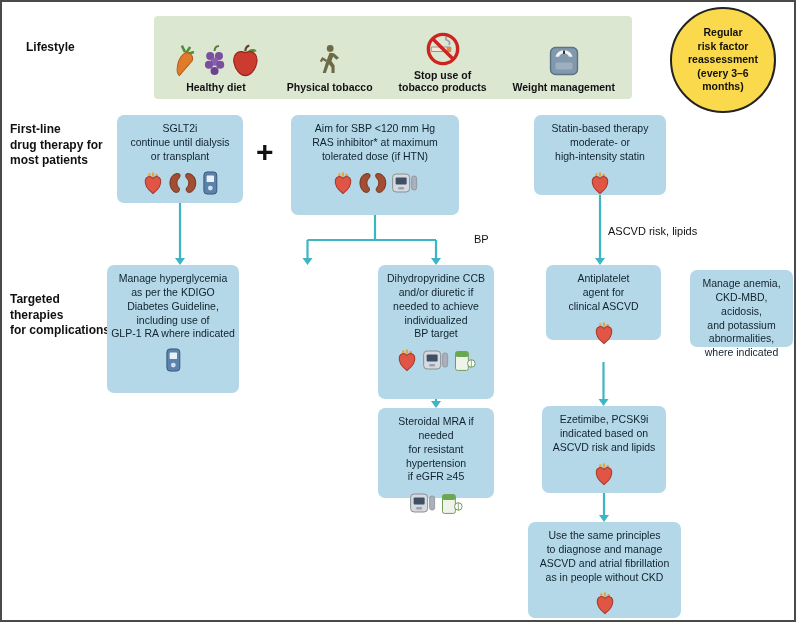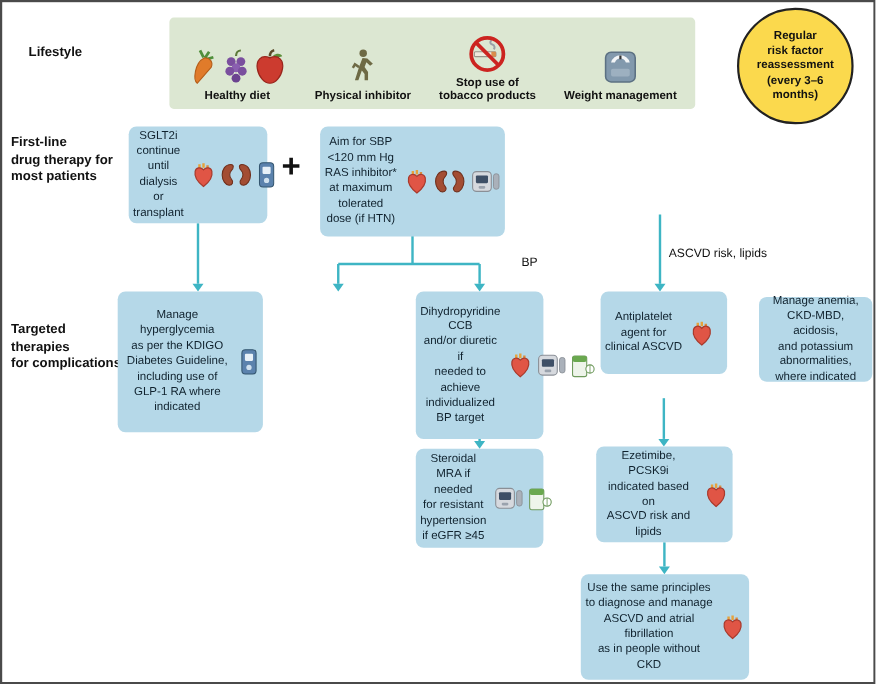--- a/index.html
+++ b/index.html
@@ -31,21 +31,21 @@
   .badge{
     position:absolute;left:668px;top:5px;width:106px;height:106px;border-radius:50%;
     background:var(--badge-yellow,#fbd94d);border:2.5px solid #222;box-sizing:border-box;
     display:flex;align-items:center;justify-content:center;text-align:center;
     font-size:10.5px;font-weight:bold;line-height:1.3;white-space:pre-line;
   }
 
   .box{
     position:absolute;background:var(--box-blue,#b5d8e8);border-radius:7px;
     box-sizing:border-box;padding:7px 4px;
-    display:flex;flex-direction:row;align-items:center;justify-content:flex-start;gap:7px;
+    display:flex;flex-direction:column;align-items:center;justify-content:flex-start;gap:7px;
   }
   .box-text{font-size:10.5px;line-height:1.32;text-align:center;color:#10222e;white-space:pre-line;}
   .icons{display:flex;gap:4px;align-items:center;justify-content:center;}
   .box .icons svg{height:24px;width:auto;display:block;}
   .icon{display:inline-flex;}
 
   #box-sglt2i{left:115px;top:113px;width:126px;height:88px;}
   #box-bp-target{left:289px;top:113px;width:168px;height:100px;}
   #box-statin{left:532px;top:113px;width:132px;height:80px;}
   #box-hyperglycemia{left:105px;top:263px;width:132px;height:128px;}
@@ -130,21 +130,21 @@
     <div class="banner-item">
       <div class="icons">
           <span class="icon">
             <svg viewBox="0 0 20 26" width="17" height="23">
               <circle cx="10.5" cy="3" r="2.7" fill="#6e6a45"></circle>
               <path d="M10 6.5 L7.5 13 L4.5 22.5 L7 22.5 L9.5 15.5 L11.5 18 L11.5 22.5 L14 22.5 L14 16.5 L11.5 13 L12.8 9.5 L15.5 12 L17.5 10.5 L13.5 6.8 Z" fill="#6e6a45"></path>
               <path d="M7.5 13 L4.5 11 L3 13.5" stroke="#6e6a45" stroke-width="1.8" fill="none"></path>
             </svg>
           </span>
         </div>
-      <div class="blabel">Physical inhibitor</div>
+      <div class="blabel">Physical tobacco</div>
     </div>
     <div class="banner-item">
       <div class="icons">
           <span class="icon">
             <svg viewBox="0 0 26 26" width="24" height="24">
               <path d="M16 3.5 C14.5 4.5 15 6 16.5 6.5 C18.5 7.2 18.2 9 17.5 9.8" stroke="#9aa0a8" stroke-width="1.4" fill="none"></path>
               <rect x="4" y="11.5" width="15" height="3.4" rx="0.8" fill="#efe9dc" stroke="#9a958a" stroke-width="0.8"></rect>
               <rect x="15.8" y="11.5" width="3.2" height="3.4" fill="#d98c4a"></rect>
               <circle cx="13" cy="13" r="11.2" fill="none" stroke="#cc2420" stroke-width="2.6"></circle>
               <line x1="5.3" y1="5.3" x2="20.7" y2="20.7" stroke="#cc2420" stroke-width="2.6"></line>
@@ -231,20 +231,35 @@
           <svg viewBox="0 0 27 24" width="25" height="22">
             <rect x="1.5" y="3" width="17" height="18" rx="3.5" fill="#d6d9de" stroke="#8a8f96" stroke-width="1"></rect>
             <rect x="4.5" y="6.5" width="11" height="7" rx="1" fill="#3e4f66"></rect>
             <rect x="7" y="16" width="6" height="2.5" rx="1" fill="#9aa2ad"></rect>
             <rect x="20.5" y="5" width="5" height="14" rx="2.2" fill="#aab1ba" stroke="#8a8f96" stroke-width="0.8"></rect>
           </svg>
         </span>
       </div>
   </div>
 
+  <div class="box" id="box-statin">
+    <div class="box-text">Statin-based therapy
+moderate- or
+high-intensity statin</div>
+    <div class="icons">
+        <span class="icon">
+          <svg viewBox="0 0 24 26" width="22" height="24">
+            <path d="M8 7 V2.5" stroke="#e6a23c" stroke-width="2.4" fill="none"></path>
+            <path d="M12 6 V1.5" stroke="#e6a23c" stroke-width="2.4" fill="none"></path>
+            <path d="M16 7 V3.5" stroke="#d98c3f" stroke-width="2.4" fill="none"></path>
+            <path d="M12 24.5 C5.5 19.5 2.8 14 3.7 9.5 C4.5 5.8 9 4.6 12 8 C15 4.6 19.5 5.8 20.3 9.5 C21.2 14 18.5 19.5 12 24.5 Z" fill="#e05545" stroke="#a83a2c" stroke-width="1.2"></path>
+          </svg>
+        </span>
+      </div>
+  </div>
 
   <div class="box" id="box-hyperglycemia">
     <div class="box-text">Manage hyperglycemia
 as per the KDIGO
 Diabetes Guideline,
 including use of
 GLP-1 RA where indicated</div>
     <div class="icons">
         <span class="icon">
           <svg viewBox="0 0 18 26" width="16" height="23">

